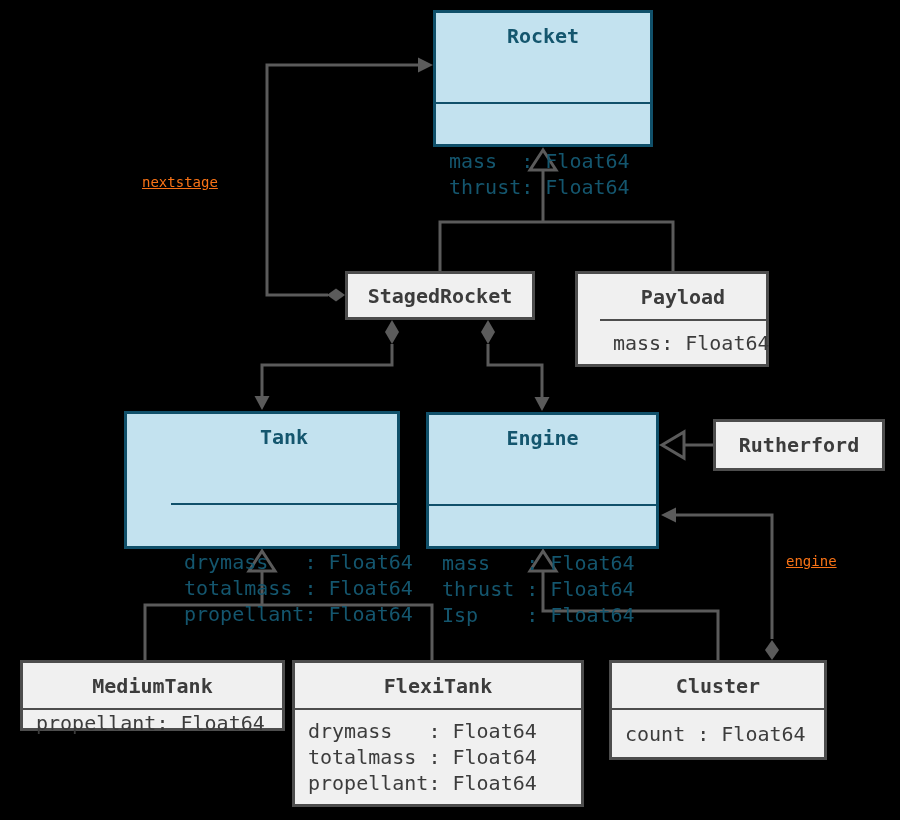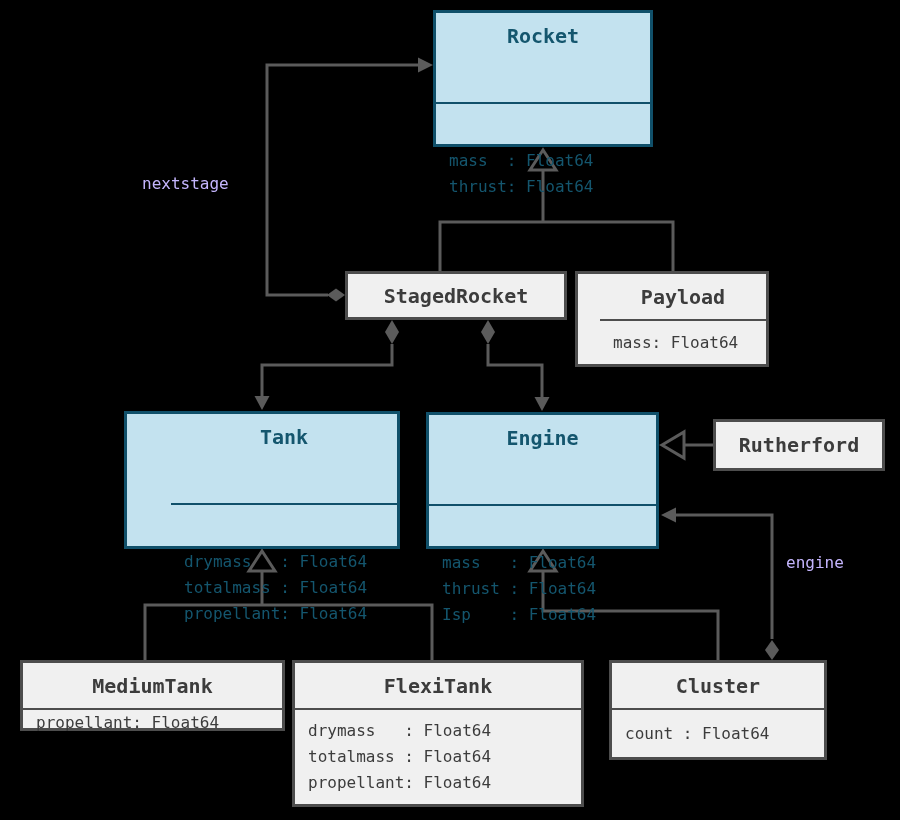--- a/index.html
+++ b/index.html
@@ -17,23 +17,23 @@
     font-weight:bold;font-size:20px;letter-spacing:0;
   }
   .cls.single .cls-title{flex:1 1 auto;}
   .cls .divider{flex:0 0 2px;}
   .cls.blue .divider{background:#10506a;}
   .cls.gray .divider{background:#4d4d4d;}
   .cls-attrs{
     flex:1 1 auto;display:flex;flex-direction:column;justify-content:center;
     padding-left:13px;
   }
-  .attr{white-space:pre;font-size:16px;line-height:26px;}
+  .attr{white-space:pre;font-size:20px;line-height:26px;}
   .edge-label{
-    position:absolute;color:#c4b5fd;font-size:16px;white-space:pre;
+    position:absolute;color:#f97316;font-size:14px;white-space:pre;text-decoration:underline;
   }
 </style>
 </head>
 <body>
 
 <div class="stage">
 
   <svg class="edges" width="900" height="820" viewBox="0 0 900 820" fill="none" stroke="#5b5b5b" stroke-width="3">
 
     <g>
@@ -88,21 +88,21 @@
 
   <div class="cls blue" style="left:433px;top:10px;width:220px;height:137px;">
     <div class="cls-title">Rocket</div>
     <div class="divider"></div>
     <div class="cls-attrs">
       <div class="attr">mass  : Float64</div>
       <div class="attr">thrust: Float64</div>
     </div>
   </div>
 
-  <div class="cls gray single" style="left:345px;top:271px;width:222px;height:49px;text-align:center;">
+  <div class="cls gray single" style="left:345px;top:271px;width:190px;height:49px;text-align:center;">
     <div class="cls-title">StagedRocket</div>
   </div>
 
   <div class="cls gray" style="left:575px;top:271px;width:194px;height:96px;padding-left:22px;">
     <div class="cls-title">Payload</div>
     <div class="divider"></div>
     <div class="cls-attrs">
       <div class="attr">mass: Float64</div>
     </div>
   </div>

